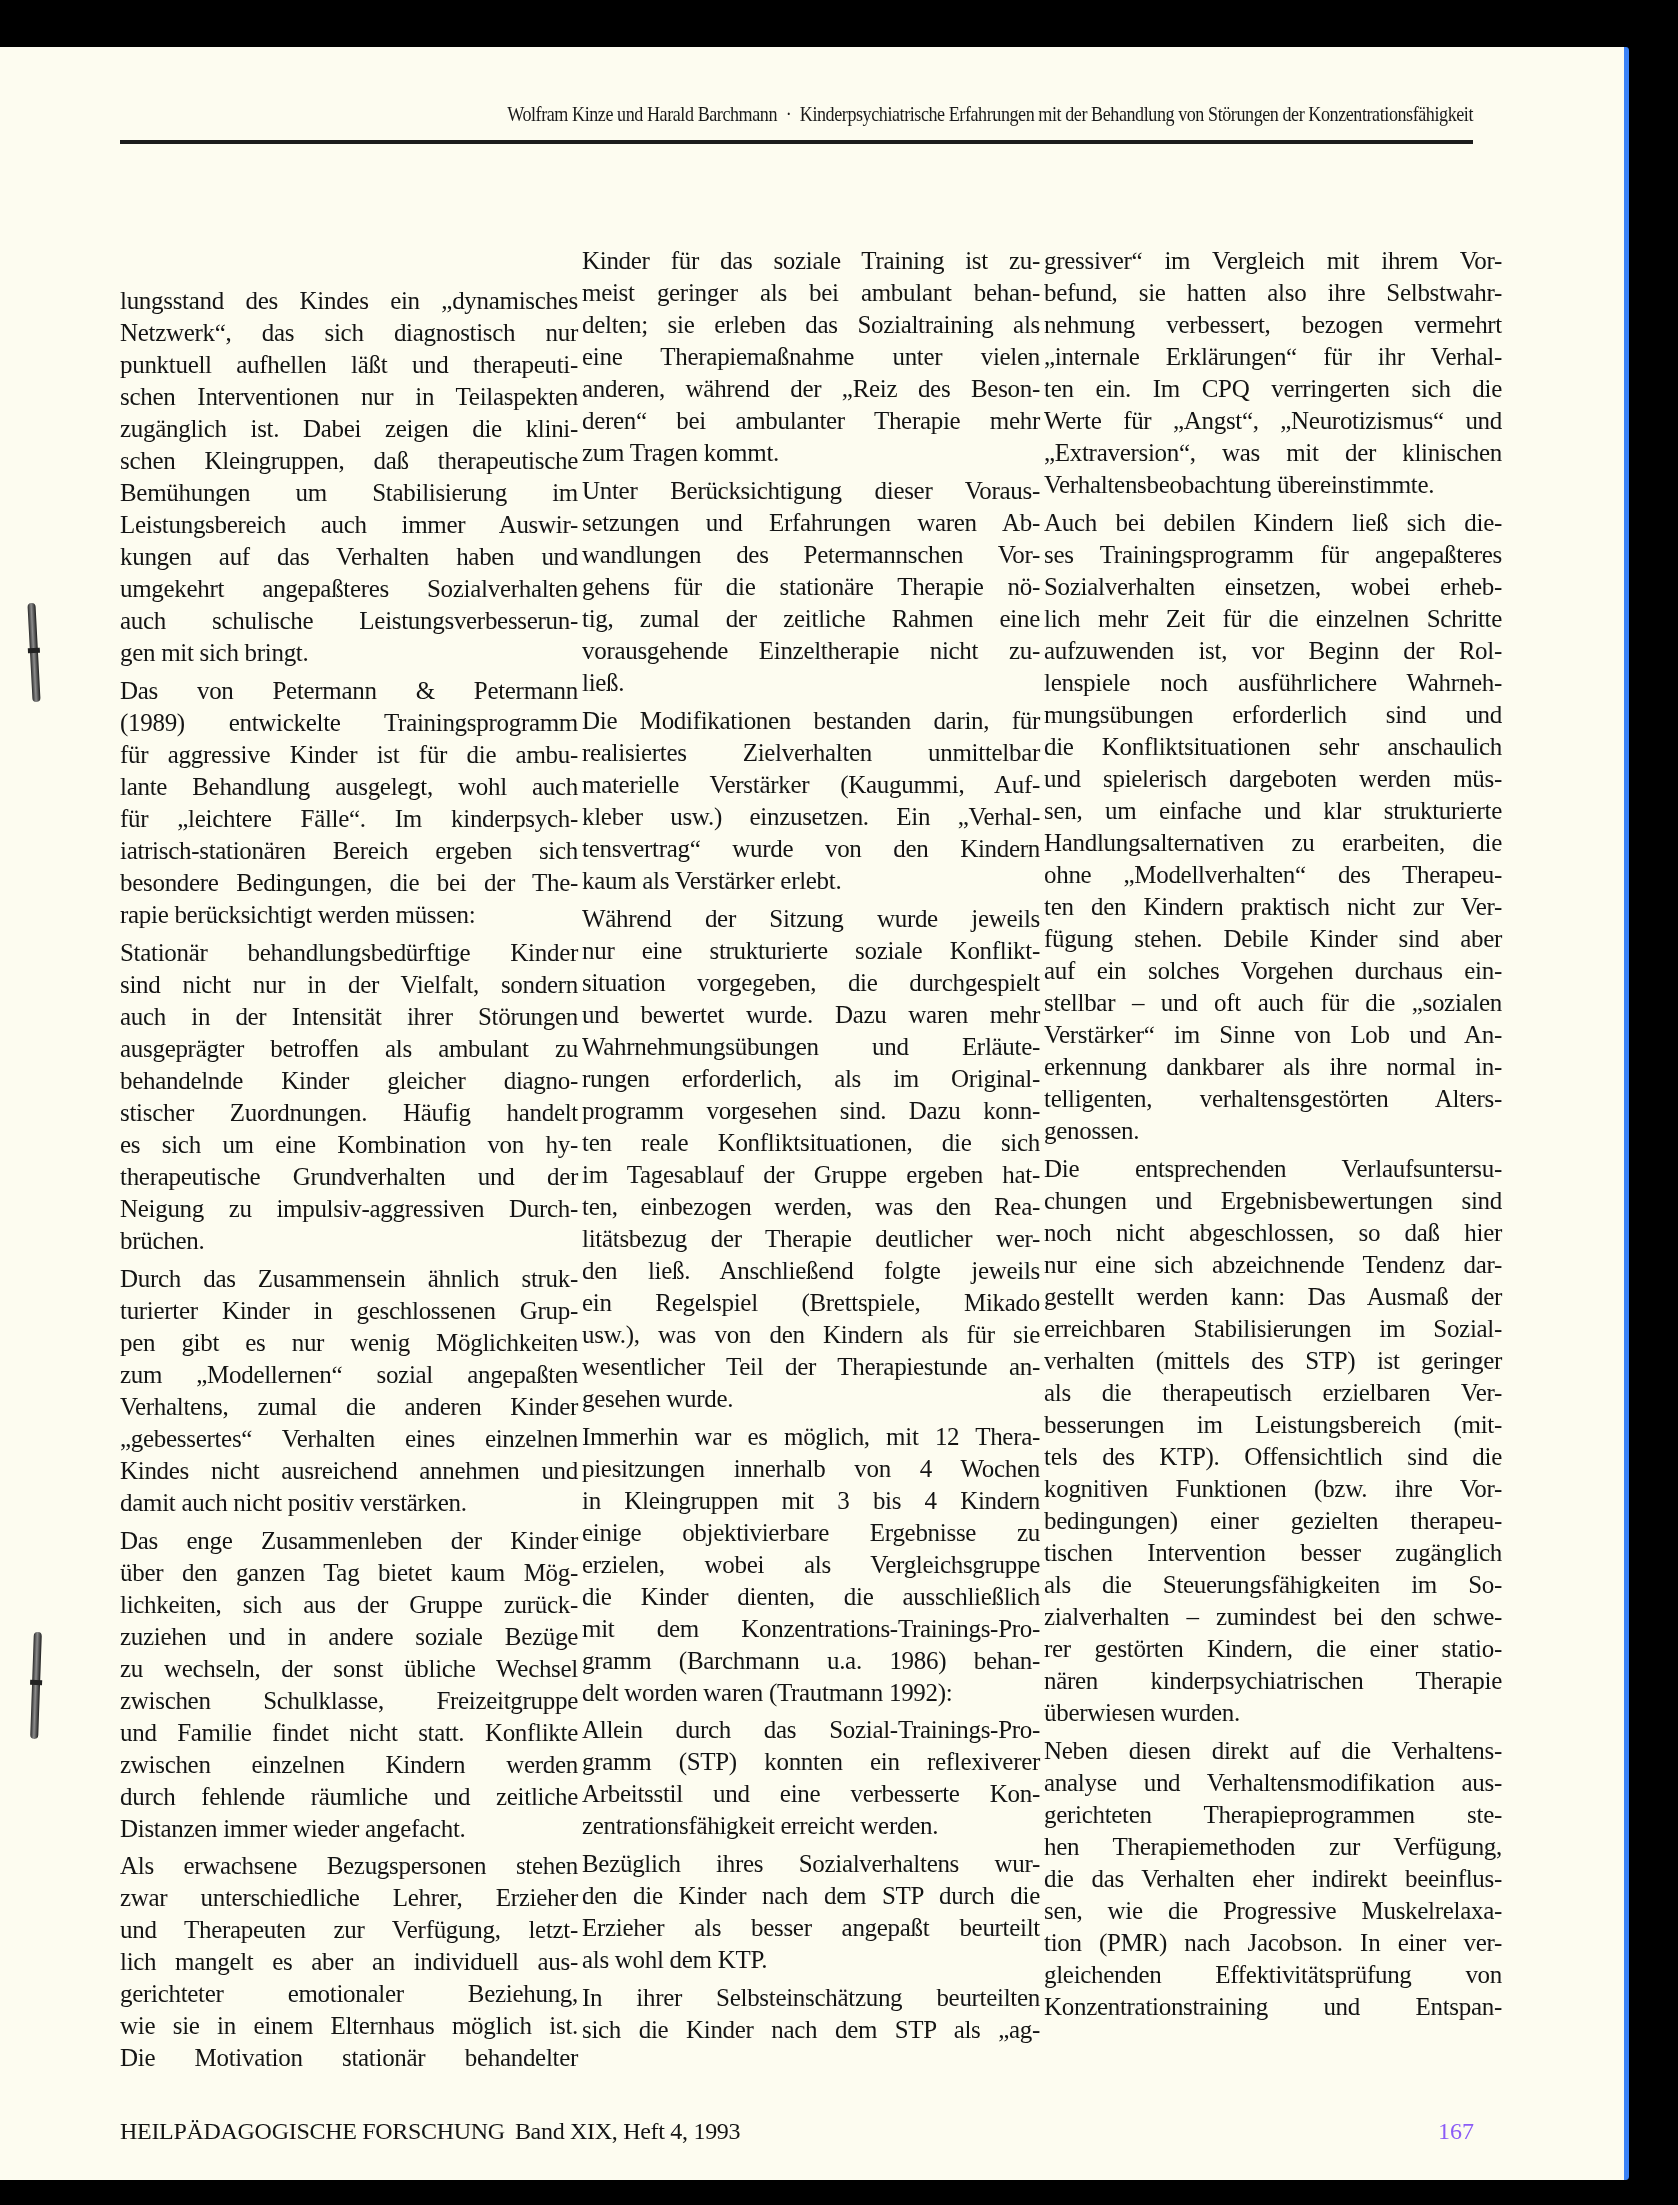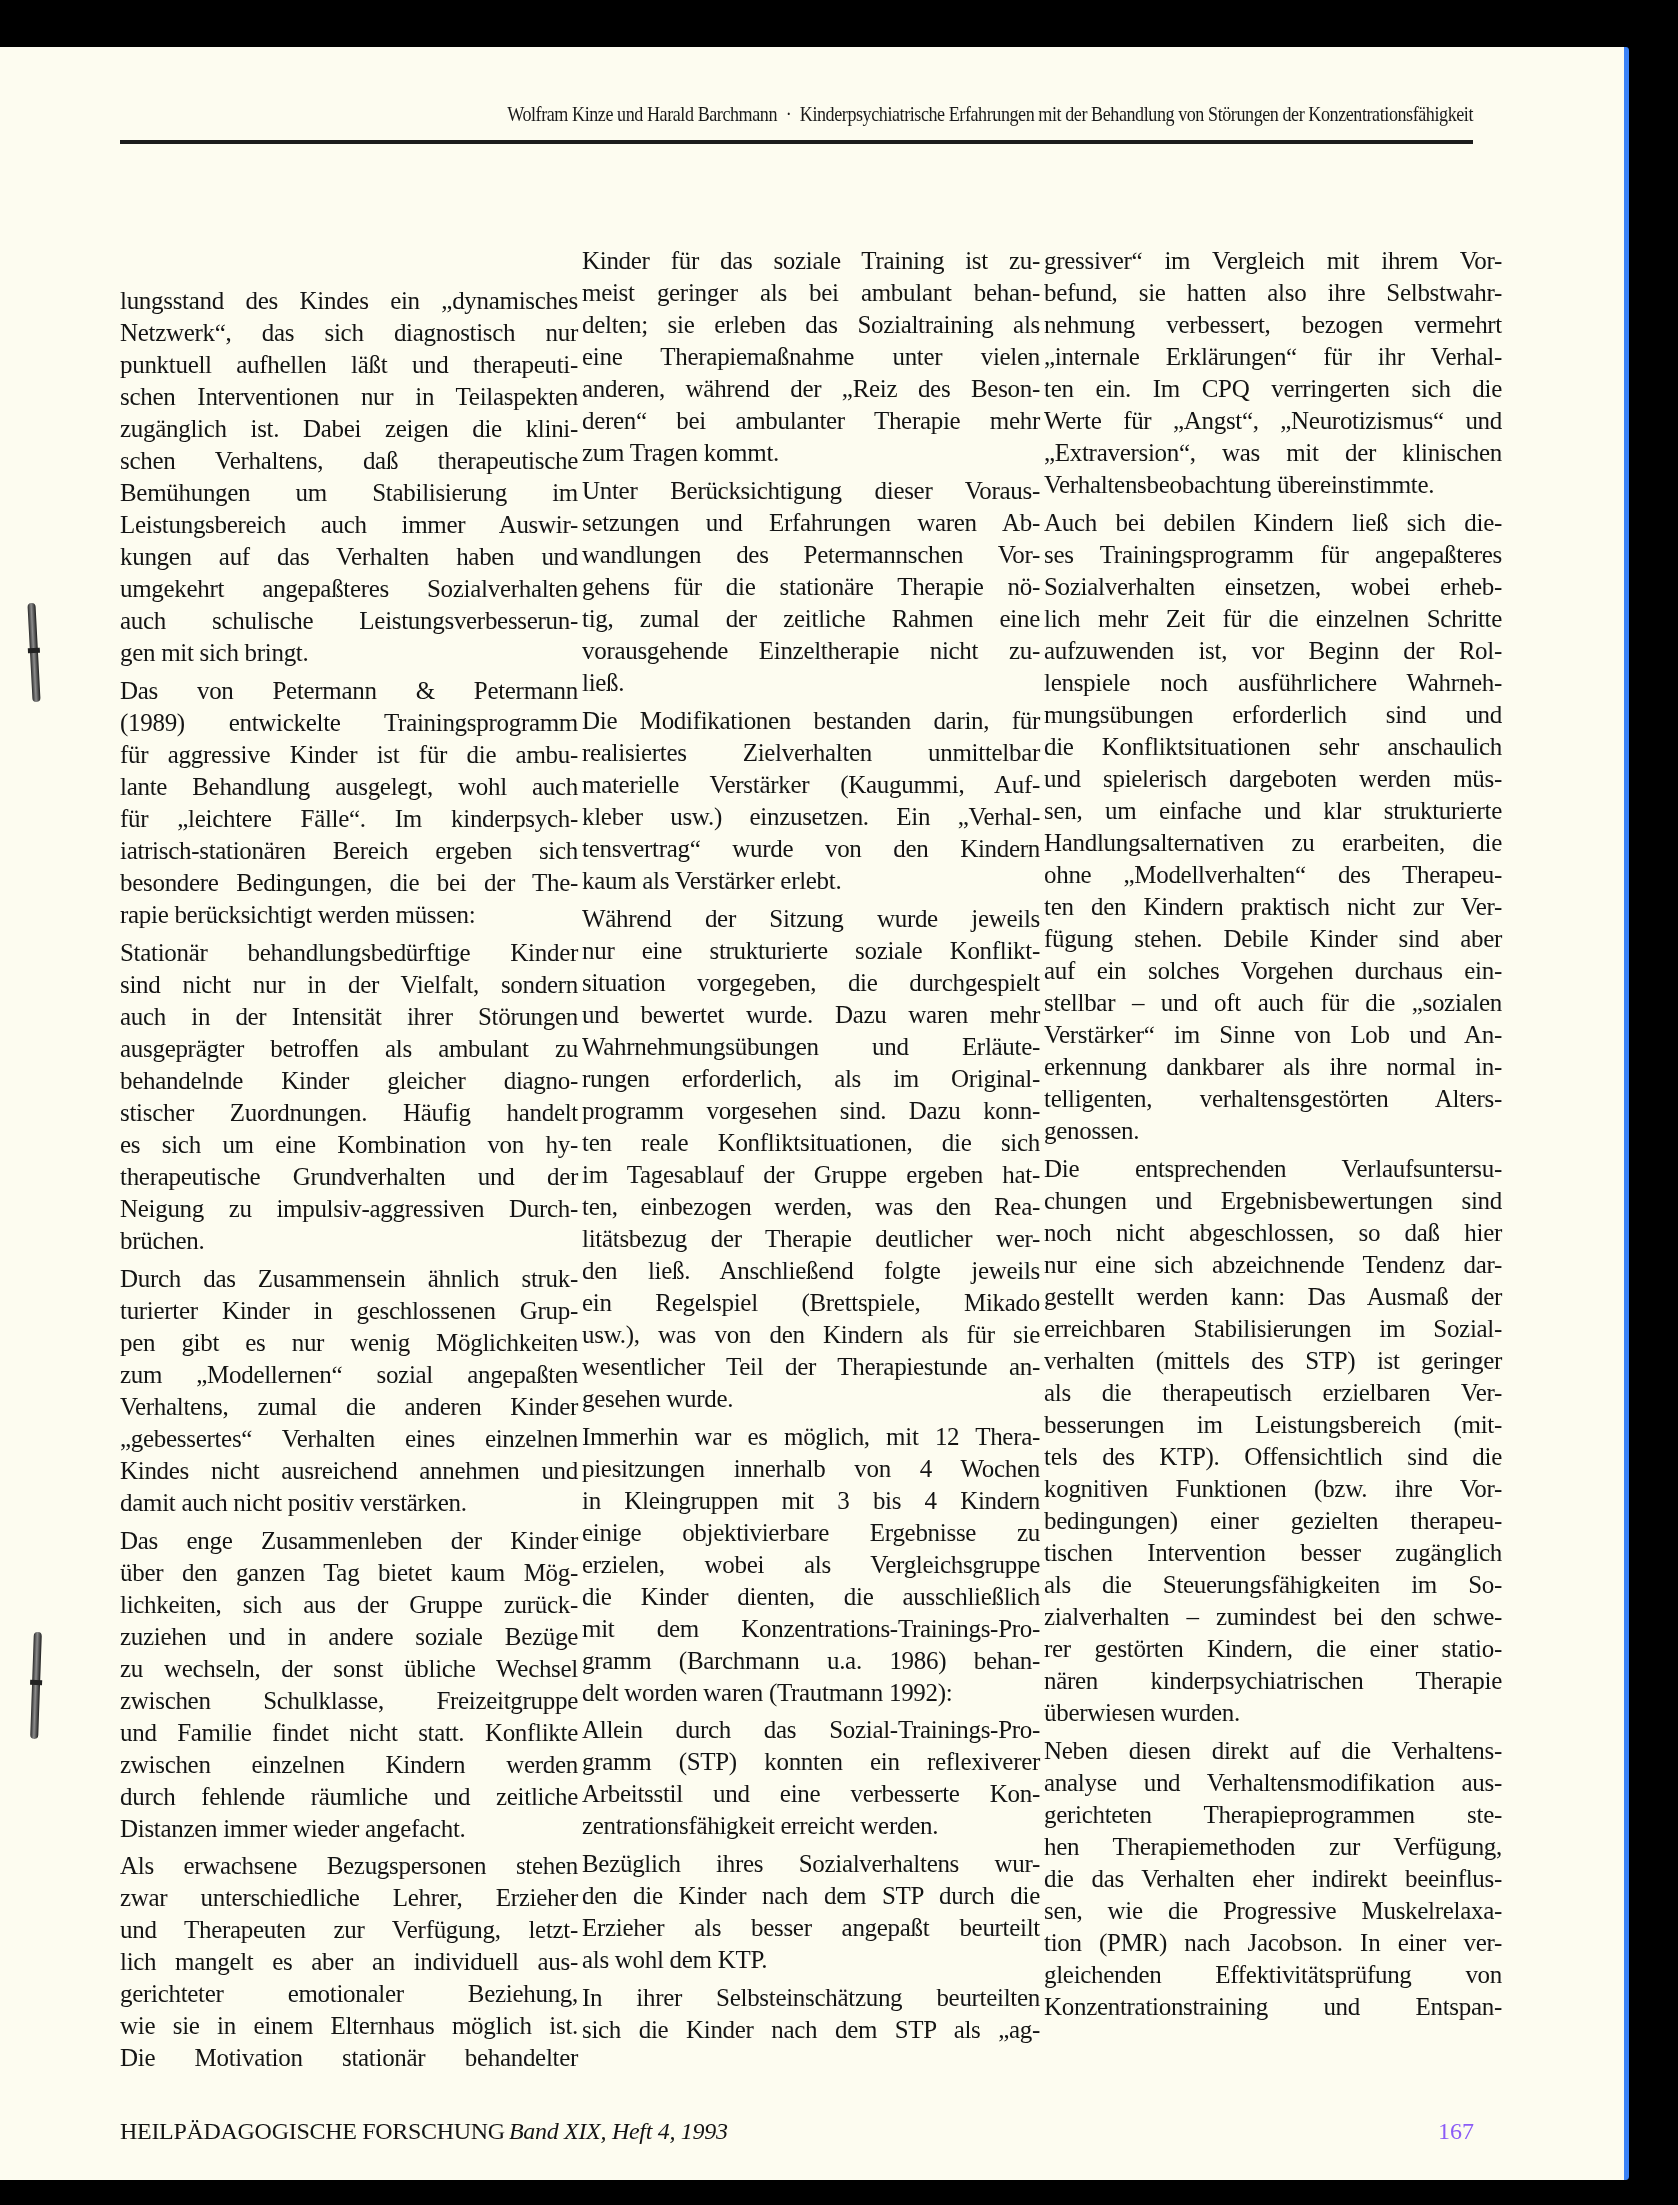--- a/index.html
+++ b/index.html
@@ -79,22 +79,21 @@
     .footer-journal {
       position: absolute;
       left: 120px;
       top: 2071px;
       font-size: 24px;
       color: #141414;
       letter-spacing: -0.3px;
       white-space: nowrap;
     }
     .footer-journal .issue {
-      margin-left: 4px;
-      font-style: italic;
+      margin-left: 10px;
     }
     .footer-page {
       position: absolute;
       left: 1427px;
       top: 2071px;
       width: 47px;
       text-align: right;
       font-size: 24px;
       color: #8b5cf6;
     }
@@ -126,21 +125,21 @@
   </div>
   <div class="head-rule"></div>
 
   <div class="column col-1">
       <p>
         <span class="line">lungsstand des Kindes ein „dynamisches</span>
         <span class="line">Netzwerk“, das sich diagnostisch nur</span>
         <span class="line">punktuell aufhellen läßt und therapeuti-</span>
         <span class="line">schen Interventionen nur in Teilaspekten</span>
         <span class="line">zugänglich ist. Dabei zeigen die klini-</span>
-        <span class="line">schen Verhaltens, daß therapeutische</span>
+        <span class="line">schen Kleingruppen, daß therapeutische</span>
         <span class="line">Bemühungen um Stabilisierung im</span>
         <span class="line">Leistungsbereich auch immer Auswir-</span>
         <span class="line">kungen auf das Verhalten haben und</span>
         <span class="line">umgekehrt angepaßteres Sozialverhalten</span>
         <span class="line">auch schulische Leistungsverbesserun-</span>
         <span class="line last">gen mit sich bringt.</span>
       </p>
       <p>
         <span class="line">Das von Petermann &amp; Petermann</span>
         <span class="line">(1989) entwickelte Trainingsprogramm</span>

